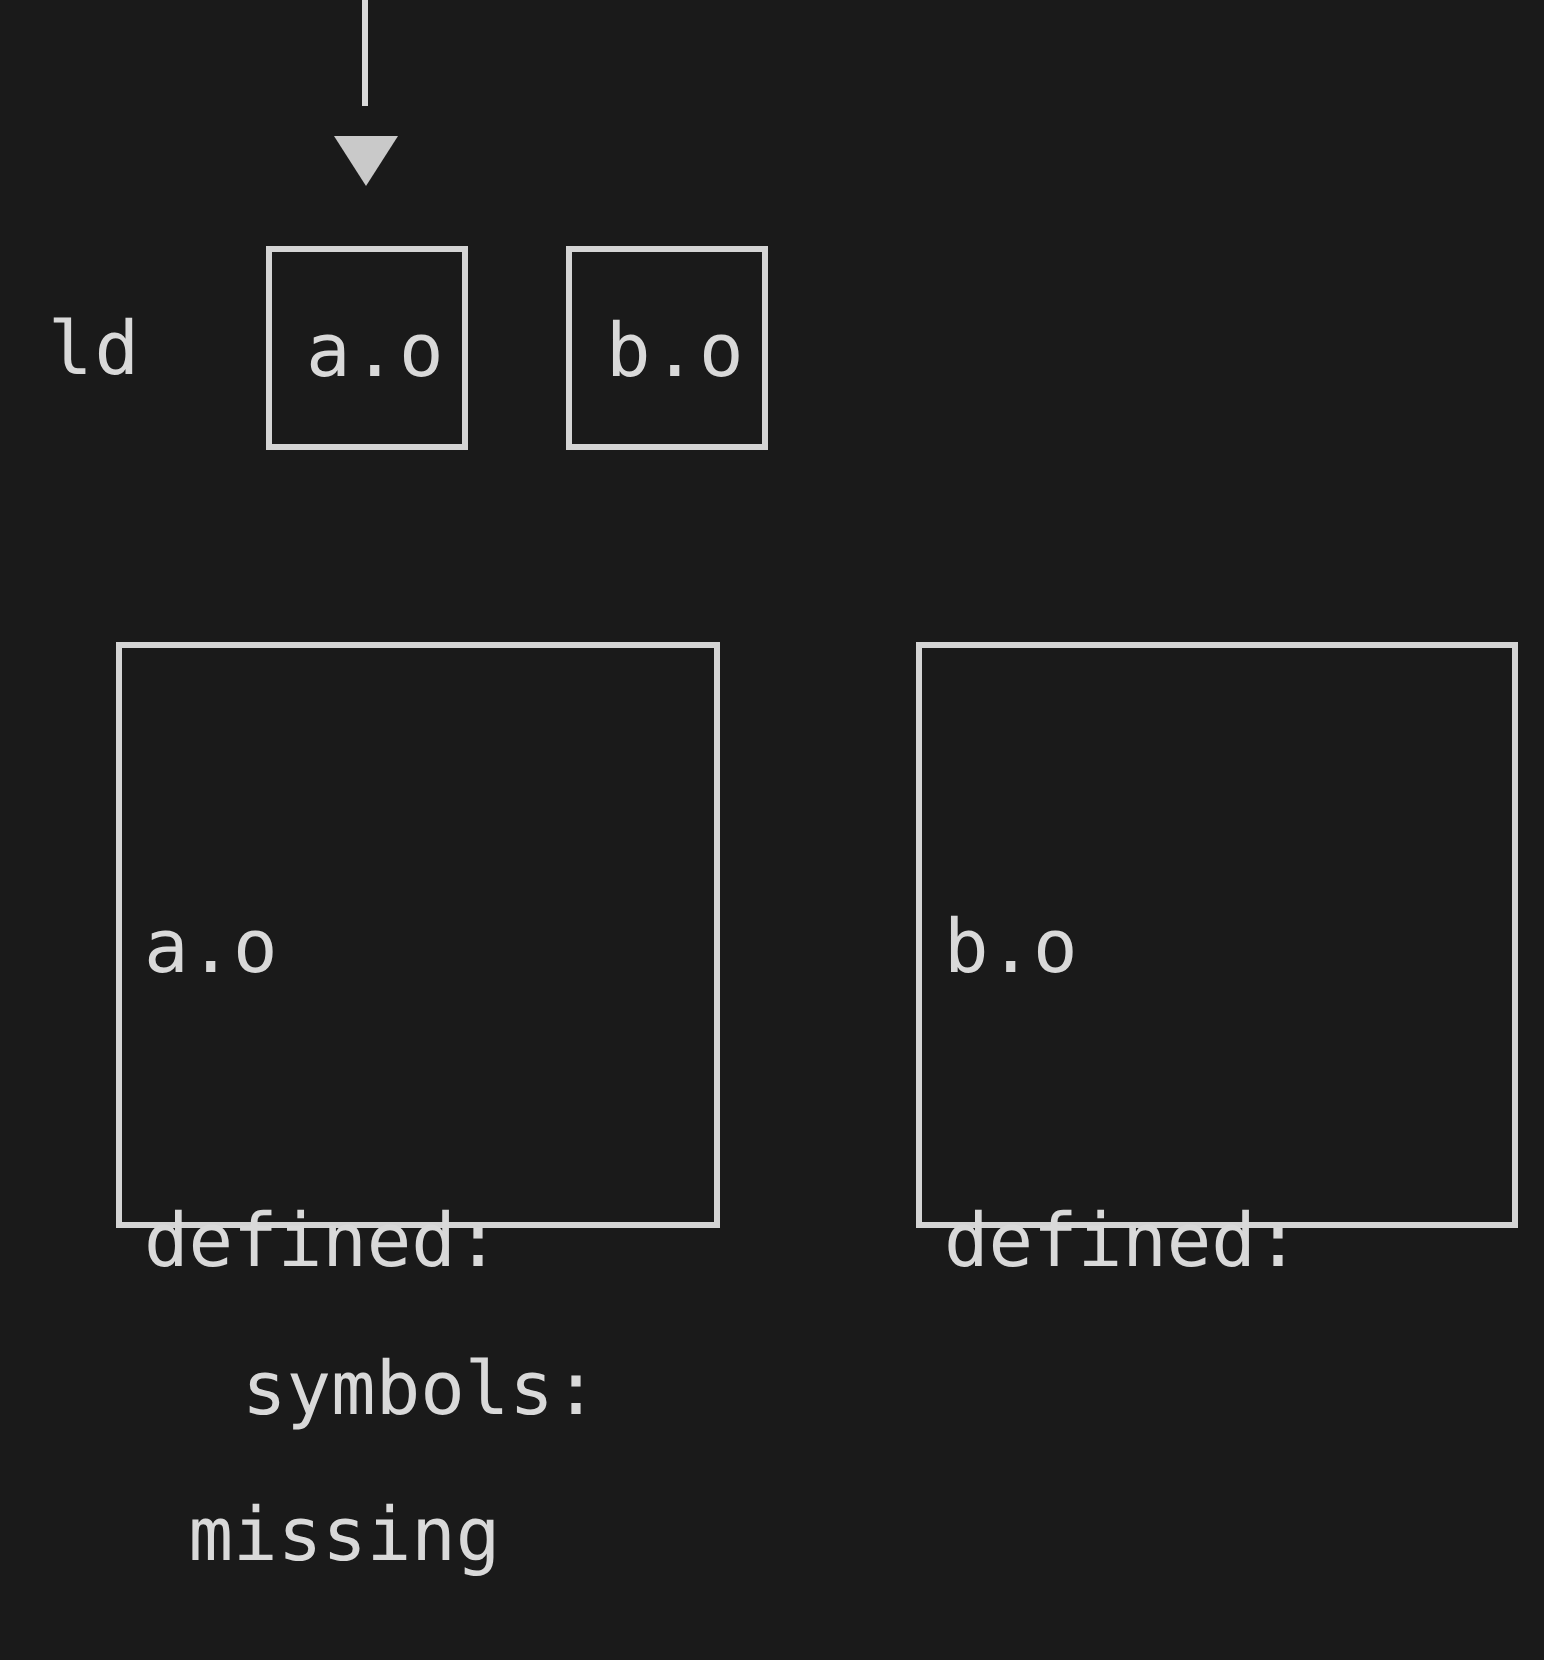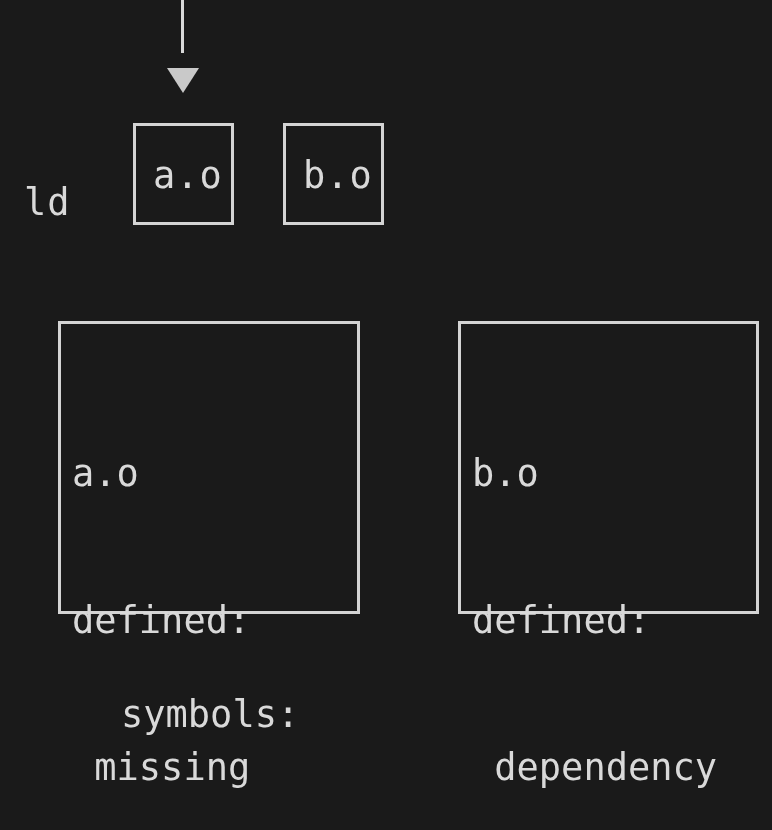--- a/index.html
+++ b/index.html
@@ -69,21 +69,20 @@
   
   .ld-label {
     position: absolute;
     left: 24px;
     top: 152px;
     font-size: 37px;
     line-height: 45px;
     letter-spacing: 1px;
     color: #d9d9d9;
     white-space: pre;
-    margin-top: 28px;
   }
 
   
   .objbox {
     position: absolute;
     top: 123px;
     width: 101px;
     height: 102px;
     border: 3px solid #d4d4d4;
     box-sizing: border-box;
@@ -124,21 +123,21 @@
   }
   .symbox-lines .sym-line {
     white-space: pre;
     display: block;
   }
 
   
   .bottom-caption {
     position: absolute;
     left: 121px;
-    top: 692px;
+    top: 672px;
     font-size: 37px;
     line-height: 45px;
     color: #d9d9d9;
     white-space: pre;
     text-align: center;
   }
 </style>
 </head>
 <body>
 
@@ -168,19 +167,18 @@
       <span class="sym-line"> missing</span>
       
       
     </div>
   </div>
 
   <div class="symbox symbox-b">
     <div class="symbox-lines">
       <span class="sym-line">b.o</span>
       <span class="sym-line">defined:</span>
-      <span class="sym-line"> dependency</span>
     </div>
   </div>
 
   <div class="bottom-caption">symbols:</div>
 
 </div>
 
 </body></html>

